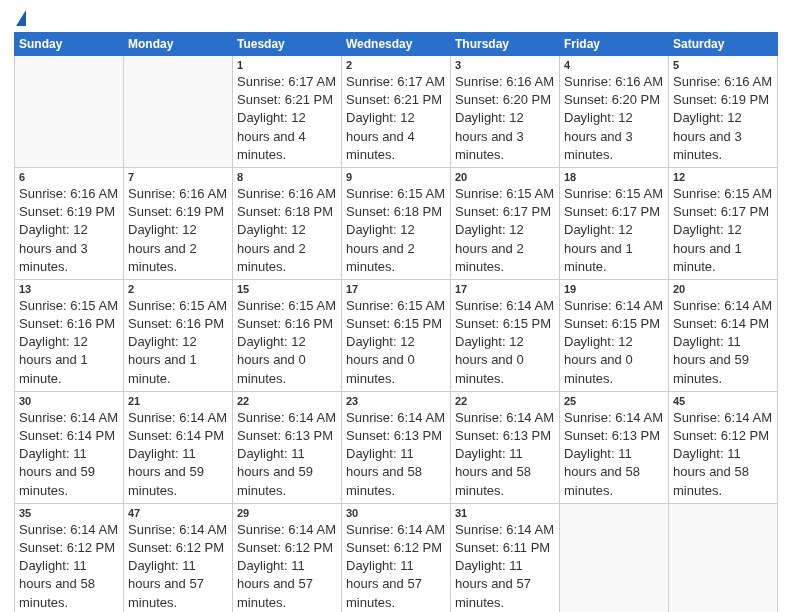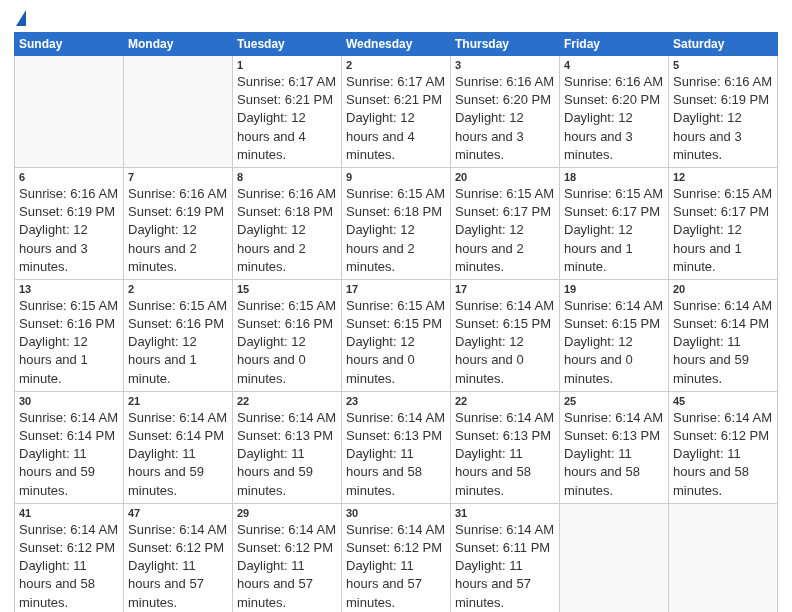--- a/index.html
+++ b/index.html
@@ -289,21 +289,21 @@
           </td>
           <td>
             <span class="day-num">45</span>
             <div class="day-info" style="white-space: pre-line;">Sunrise: 6:14 AM
 Sunset: 6:12 PM
 Daylight: 11 hours and 58 minutes.</div>
           </td>
         </tr>
         <tr>
           <td>
-            <span class="day-num">41</span>
+            <span class="day-num">35</span>
             <div class="day-info" style="white-space: pre-line;">Sunrise: 6:14 AM
 Sunset: 6:12 PM
 Daylight: 11 hours and 58 minutes.</div>
           </td>
           <td>
             <span class="day-num">47</span>
             <div class="day-info" style="white-space: pre-line;">Sunrise: 6:14 AM
 Sunset: 6:12 PM
 Daylight: 11 hours and 57 minutes.</div>
           </td>

